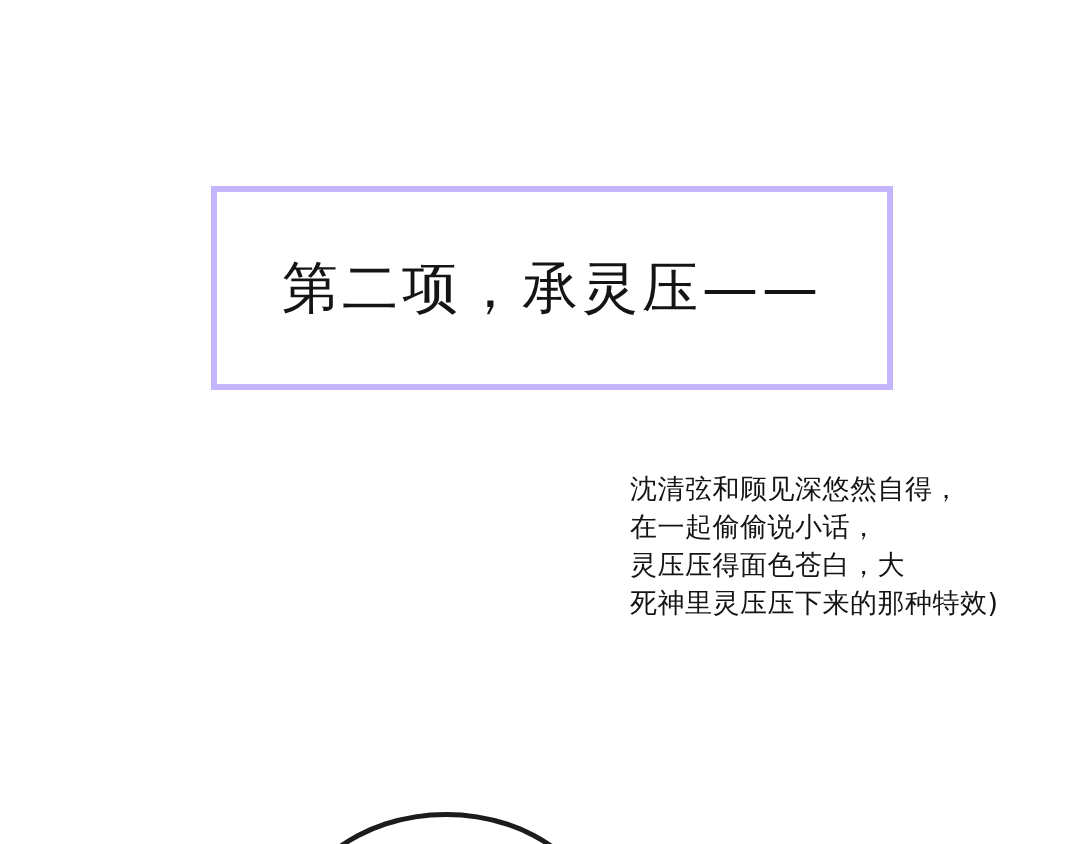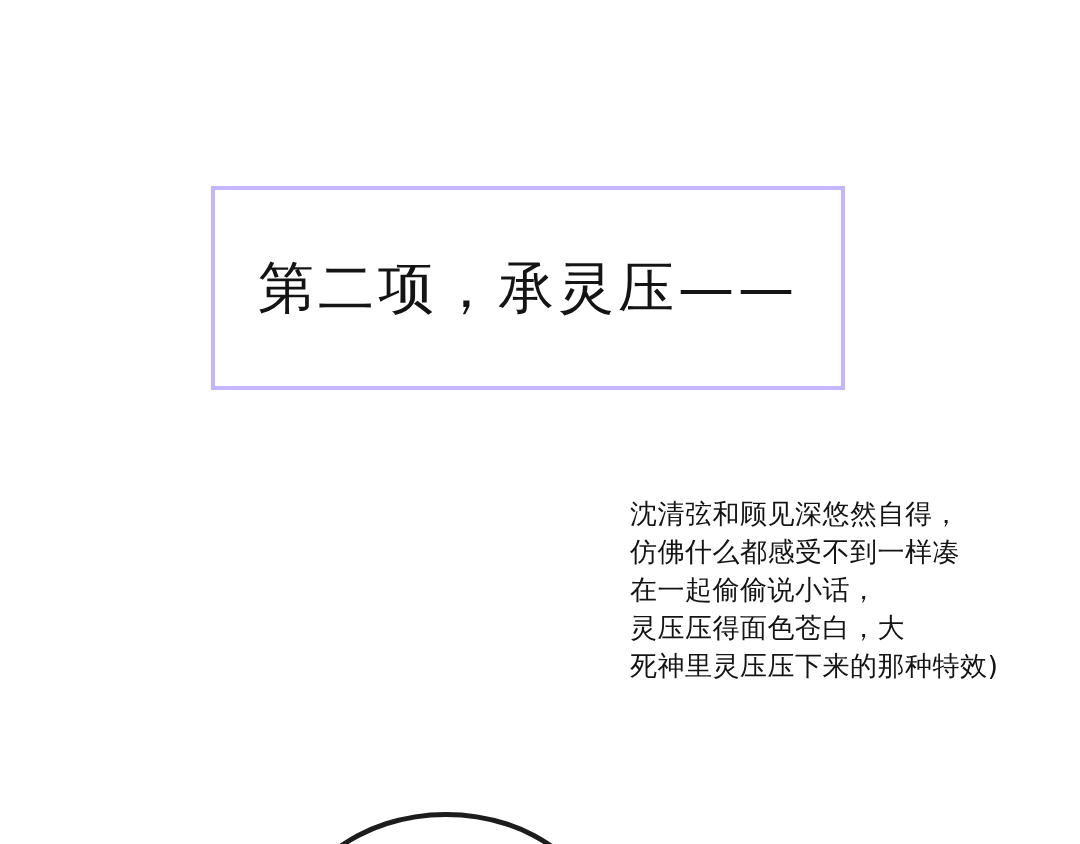--- a/index.html
+++ b/index.html
@@ -14,23 +14,23 @@
     overflow: hidden;
     font-family: "DejaVu Sans", "Liberation Sans", sans-serif;
     color: #1a1a1a;
   }
 
   
   .title-panel {
     position: absolute;
     left: 211px;
     top: 186px;
-    width: 634px;
+    width: 682px;
     height: 204px;
-    border: 4px solid #c4b5fd;
+    border: 6px solid #c4b5fd;
     background: #ffffff;
     box-sizing: border-box;
     display: flex;
     align-items: center;
     justify-content: center;
   }
   .title-text {
     font-size: 56px;
     letter-spacing: 4px;
     line-height: 1.1;
@@ -38,21 +38,20 @@
     white-space: nowrap;
     font-weight: 400;
   }
 
   
   .narration {
     position: absolute;
     left: 630px;
     top: 470px;
     width: 430px;
-    margin-top: 25px;
   }
   .narration-line {
     font-size: 27px;
     line-height: 38px;
     color: #141414;
     white-space: nowrap;
     letter-spacing: 0.5px;
   }
 
   
@@ -71,19 +70,18 @@
 </style>
 </head>
 <body>
 
 <div class="title-panel">
   <div class="title-text">第二项，承灵压——</div>
 </div>
 
 <div class="narration">
   <div class="narration-line">沈清弦和顾见深悠然自得，</div>
-  <div class="narration-line">仿佛什么都感受不到一样凑</div>
   <div class="narration-line">在一起偷偷说小话，</div>
   <div class="narration-line">灵压压得面色苍白，大</div>
   <div class="narration-line">死神里灵压压下来的那种特效)</div>
 </div>
 
 <div class="bottom-arc"></div>
 
 </body></html>

